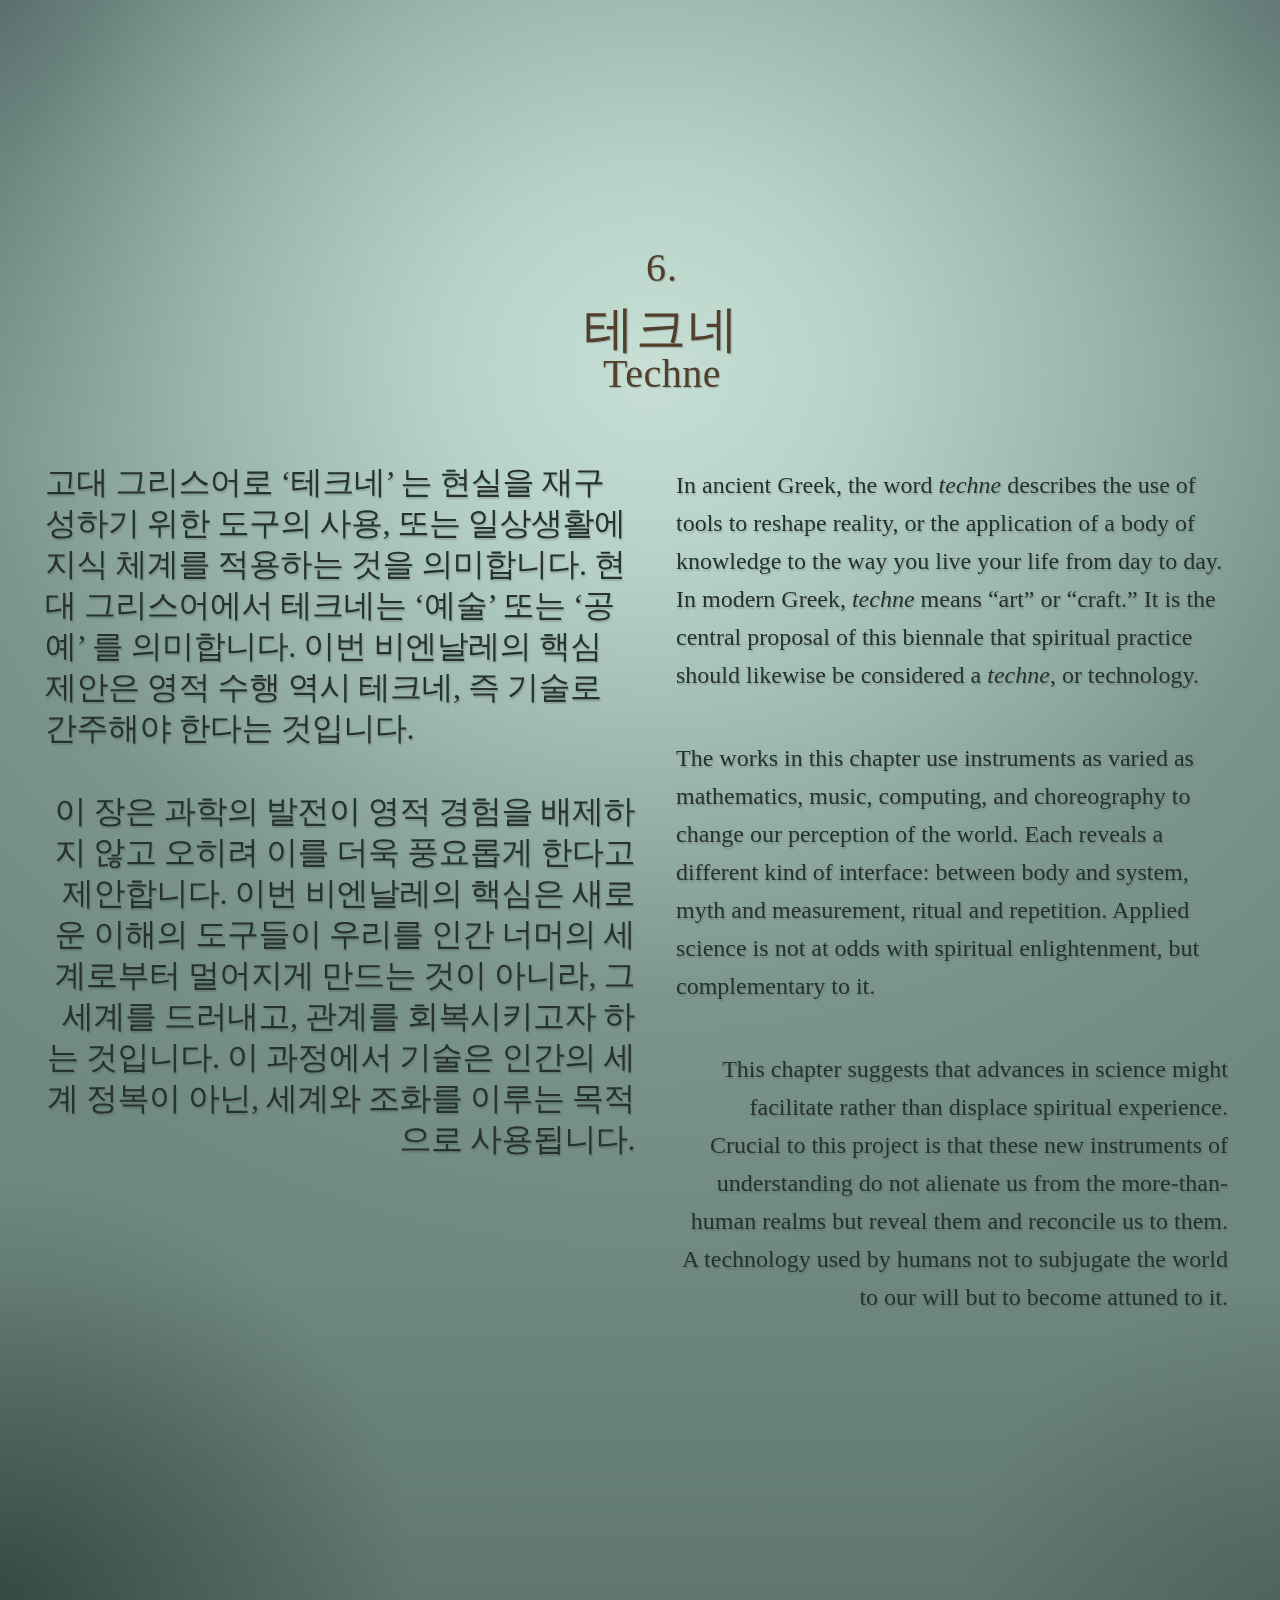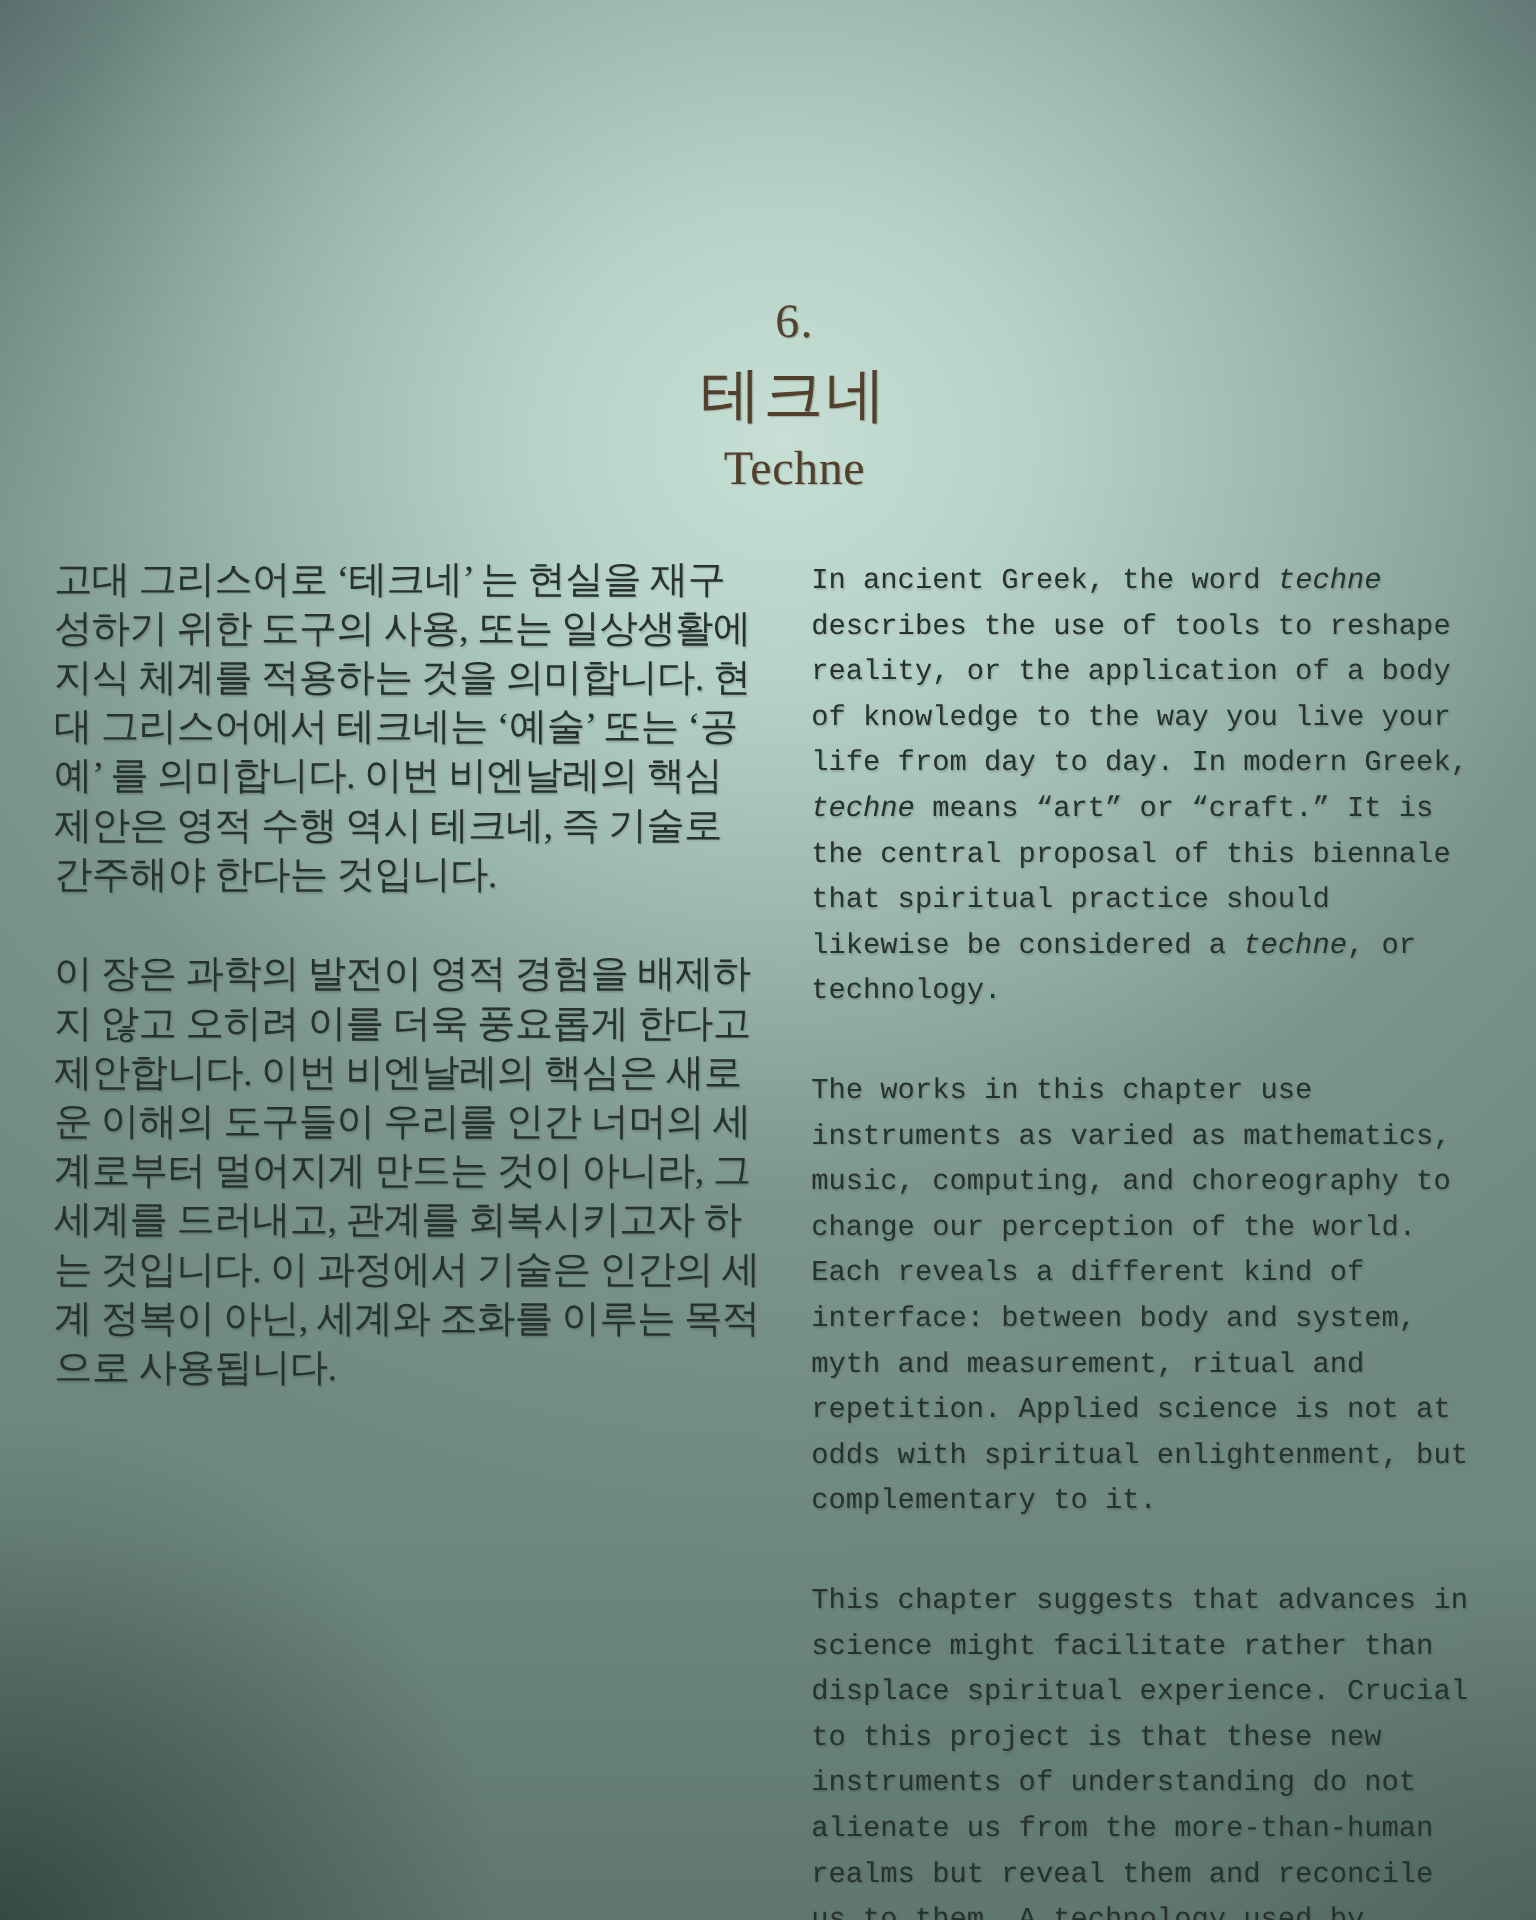--- a/index.html
+++ b/index.html
@@ -38,21 +38,21 @@
     text-align:center;
     color:var(--title-ink);
   }
   .section-number{
     font-size:40px; line-height:1; letter-spacing:1px;
     margin-bottom:16px;
     text-shadow:1px 1px 1px rgba(46,58,54,0.28);
   }
   .title-ko{
     font-size:50px; line-height:1; font-weight:normal;
-    margin-bottom:16px; letter-spacing:2px;
+    margin-bottom:0; letter-spacing:2px;
     text-shadow:1px 1px 1px rgba(46,58,54,0.28);
   }
   .title-en{
     font-size:40px; line-height:1; font-weight:normal;
     letter-spacing:0.5px;
     text-shadow:1px 1px 1px rgba(46,58,54,0.28);
   }
 
   .column{
     position:absolute;
@@ -62,22 +62,22 @@
   .column-ko{
     left:45px; top:462px; width:590px;
     font-size:32px; line-height:41px;
     letter-spacing:-0.5px;
   }
   .column-en{
     left:676px; top:466px; width:552px;
     font-size:24px; line-height:38px;
   }
   .column-ko p{margin-bottom:42px;}
-  .column-en p{margin-bottom:45px;font-family:Liberation Mono, monospace;}
-  .column p:last-child{margin-bottom:16px;}
+  .column-en p{margin-bottom:45px;}
+  .column p:last-child{margin-bottom:16px;text-align:right;}
   .column-en em{font-style:italic;}
 </style>
 </head>
 <body>
 
 <main class="panel">
 
   <header class="section-header">
     <div class="section-number">6.</div>
     <h1 class="title-ko">테크네</h1>

